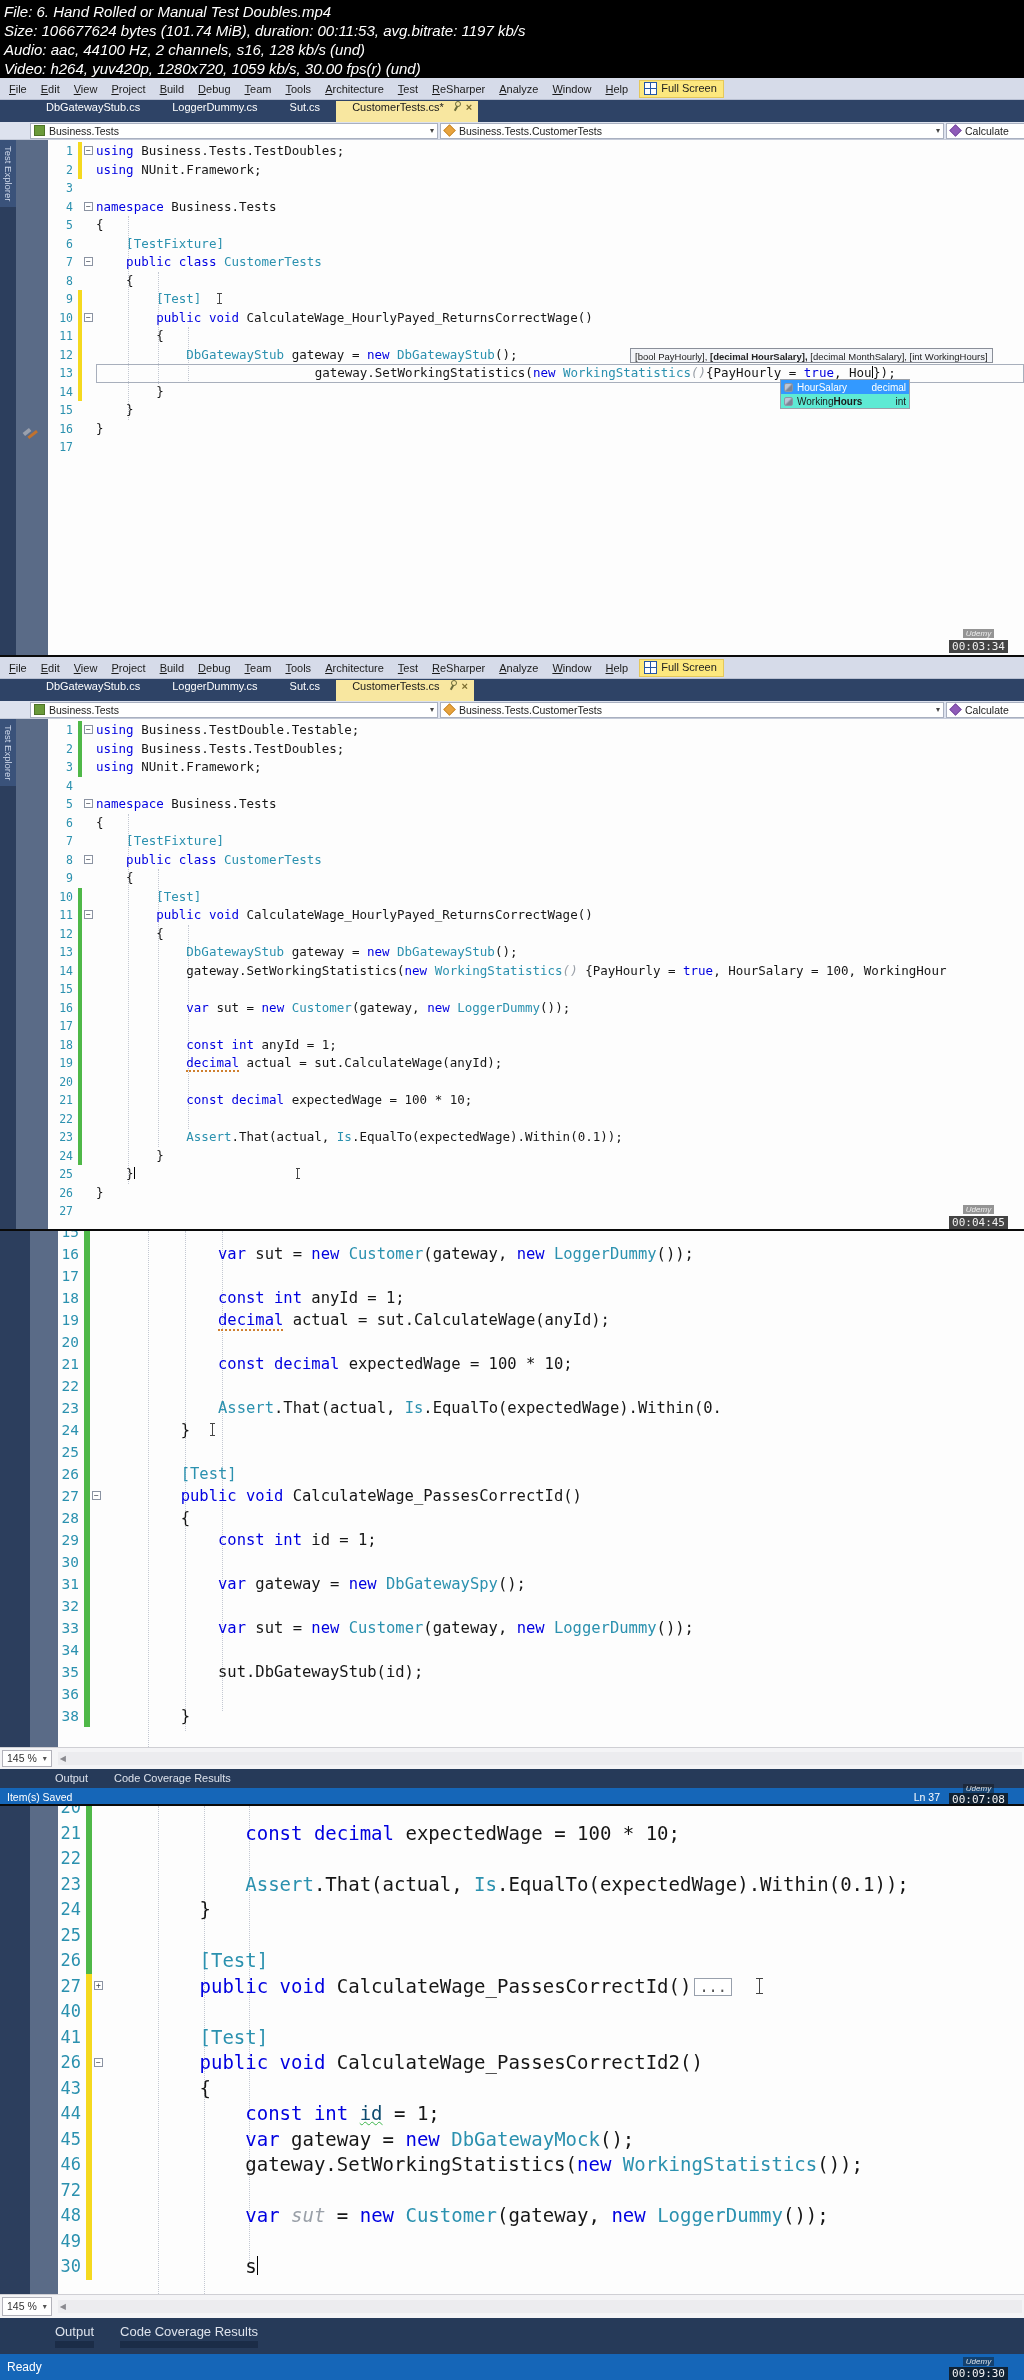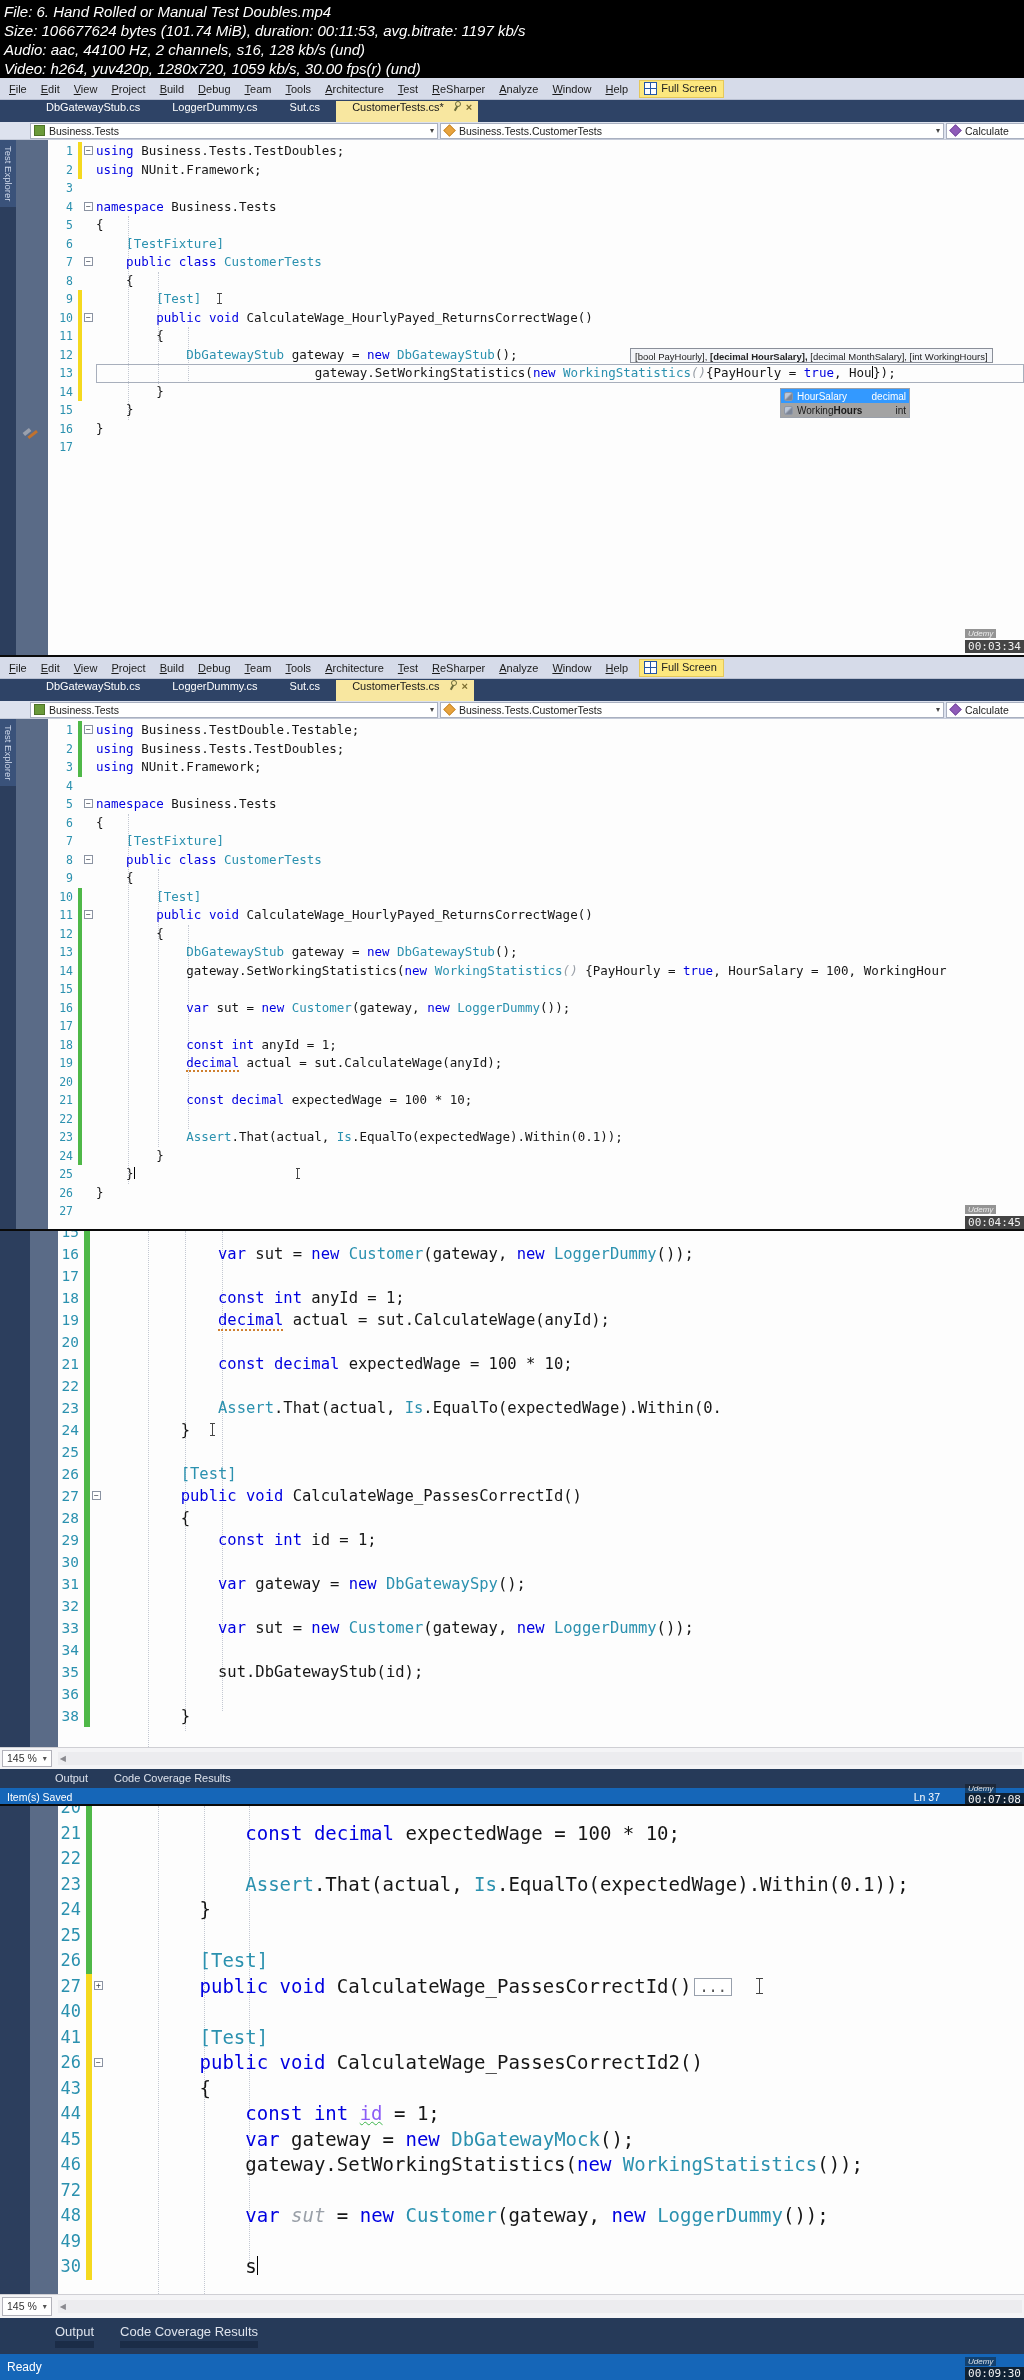--- a/index.html
+++ b/index.html
@@ -75,42 +75,42 @@
   .size4 .ln{width:28px;font-size:17px;}
   .size4 .bar{width:6px;}
   .size4 .fd{width:16px;}
 
   
   .s-p{color:#161616;}
   .s-k{color:#0000e0;}
   .s-t{color:#2b91af;}
   .s-g{color:#9aa0a8;font-style:italic;}
   .s-kh{color:#0000e0;border-bottom:2px dotted #cf7f2f;}
-  .s-sq{color:#8b5cf6;text-decoration:underline wavy #3bb54a 1px;}
+  .s-sq{color:#0c4a6e;text-decoration:underline wavy #3bb54a 1px;}
   .s-cb{display:inline-block;border:1px solid #98a0ac;color:#555;background:#fff;padding:0 4px;margin-left:3px;font-size:80%;line-height:1.1;vertical-align:1px;}
   .s-cr{display:inline-block;width:1.5px;height:1em;background:#000;vertical-align:-0.1em;}
   .s-ib{display:inline-block;position:relative;width:0.5em;height:0.85em;vertical-align:-0.08em;background:linear-gradient(90deg,transparent calc(50% - .5px),#444 calc(50% - .5px),#444 calc(50% + .5px),transparent calc(50% + .5px));}
   .s-ib::before,.s-ib::after{content:'';position:absolute;left:15%;right:15%;height:1px;background:#444;}
   .s-ib::before{top:0;} .s-ib::after{bottom:0;}
   .s-ml160{margin-left:160px;}
 
   
   .sigtip{position:absolute;left:630px;top:270px;height:15px;line-height:13px;background:#f2f4f8;border:1px solid #8a8f99;font-size:9.5px;color:#222;padding:1px 4px;white-space:nowrap;overflow:hidden;max-width:392px;box-sizing:border-box;z-index:5;}
-  .complist{position:absolute;left:780px;top:310px;width:128px;background:#a3a3a3;border:1px solid #9aa0aa;z-index:5;font-size:10px;}
+  .complist{position:absolute;left:780px;top:301px;width:128px;background:#5eead4;border:1px solid #9aa0aa;z-index:5;font-size:10px;}
   .crow{display:flex;align-items:center;height:14px;padding:0 3px;color:#1a1a1a;}
   .crow.sel{background:#3399ff;color:#fff;}
   .crow .ctype{margin-left:auto;padding-left:10px;}
   .propico{width:9px;height:9px;border-radius:2px;background:linear-gradient(135deg,#bcc6d6 40%,#7c8596 60%);margin-right:4px;flex:0 0 auto;border:1px solid #8d96a6;box-sizing:border-box;}
 
   .hammer{position:absolute;left:6px;width:18px;height:16px;}
   .hammer::before{content:'';position:absolute;left:1px;top:2px;width:8px;height:4px;background:#9aa0ad;transform:rotate(-38deg);}
   .hammer::after{content:'';position:absolute;left:5px;top:5px;width:11px;height:2.5px;background:#c1722e;transform:rotate(-38deg);}
 
   
-  .tchip{position:absolute;right:0;text-align:left;z-index:8;}
+  .tchip{position:absolute;right:16px;text-align:center;z-index:8;}
   .tchip .wm{font-size:8px;font-style:italic;color:rgba(255,255,255,.85);background:rgba(20,20,20,.45);padding:0 3px;display:inline-block;}
   .tchip .tm{font-family:"DejaVu Sans Mono",monospace;font-size:11px;color:#f2f2f2;background:rgba(15,15,15,.78);padding:0 3px;display:block;}
 
   
   .zoombar{display:flex;align-items:center;background:#f4f4f6;border-top:1px solid #cfcfd4;box-sizing:border-box;padding-left:2px;}
   .zoomsel{display:flex;align-items:center;background:#fff;border:1px solid #b2b2ba;font-size:10.5px;color:#333;padding:0 4px;height:72%;}
   .zoomsel .dd{font-size:8px;color:#555;margin-left:6px;}
   .hscroll{flex:1;height:60%;background:#ececef;margin:0 2px 0 6px;display:flex;align-items:center;}
   .hscroll .arr{font-size:8px;color:#8a8a8f;padding-left:2px;}
   .outrow{background:#263a59;display:flex;align-items:flex-start;padding:3px 0 0 55px;gap:26px;box-sizing:border-box;}

